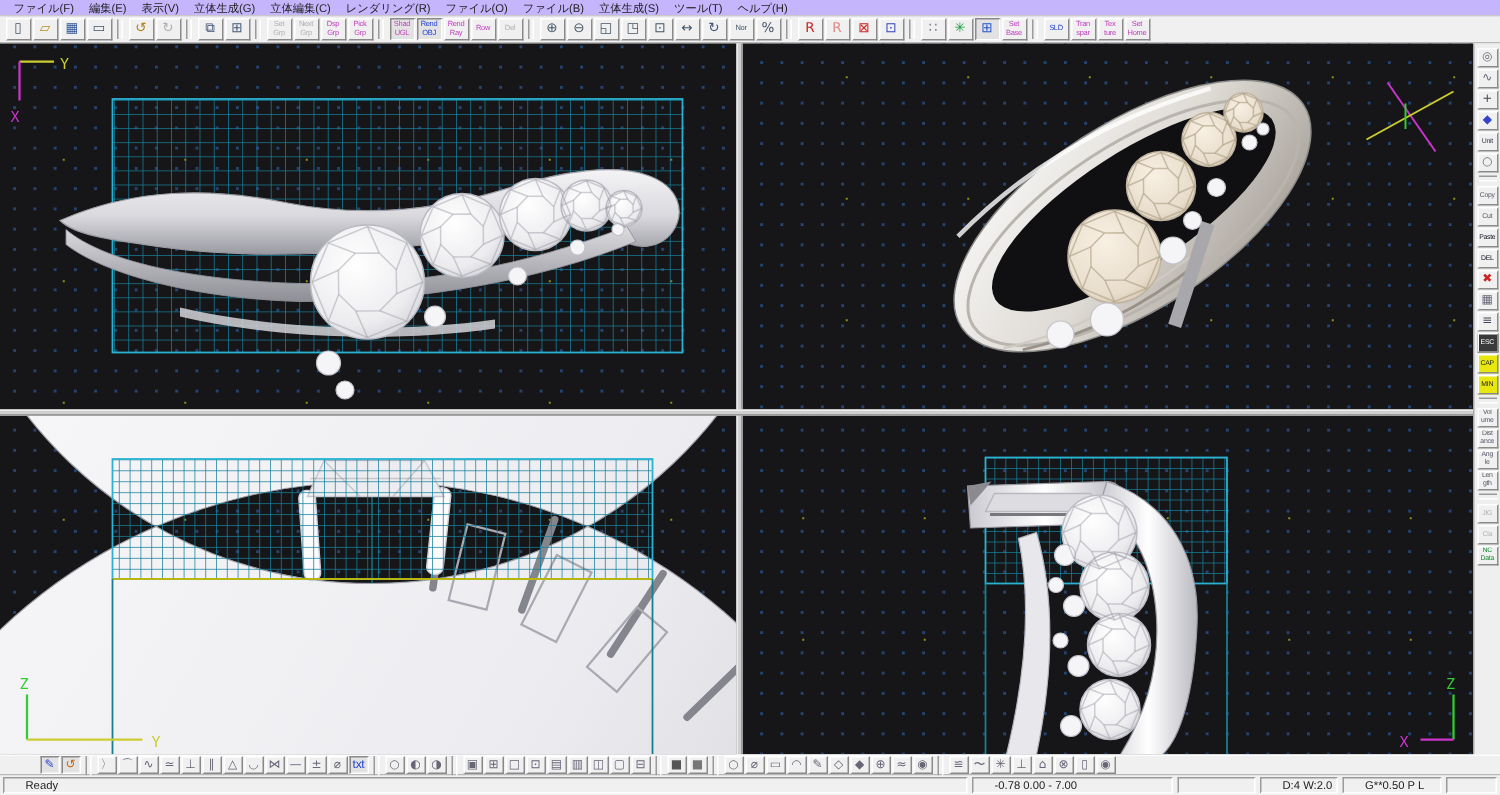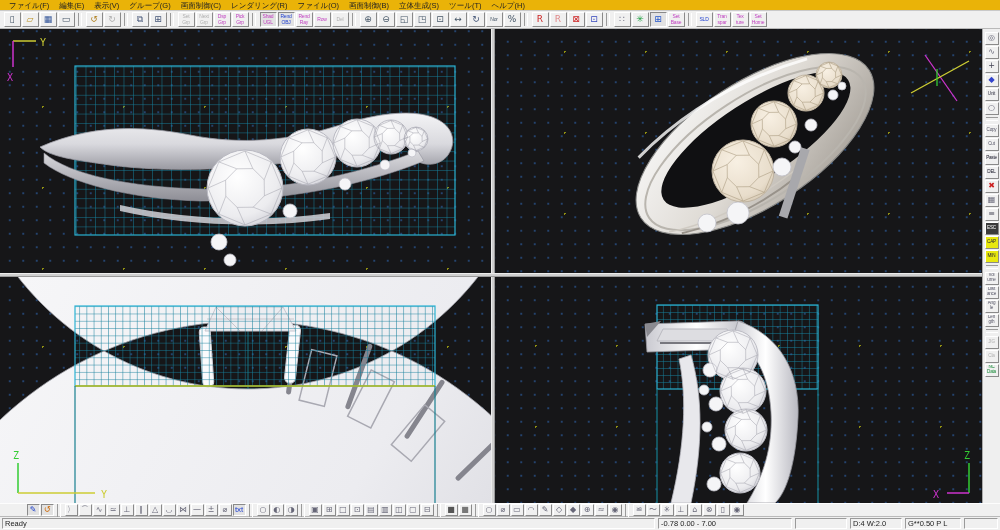--- a/index.html
+++ b/index.html
@@ -1,19 +1,19 @@
 <!DOCTYPE html>
 <html><head>
 <meta charset="utf-8">
 <style>
   html,body{margin:0;padding:0;background:#888;}
   .app{position:relative;width:1000px;height:530px;overflow:hidden;background:#f0f0f0;
        font-family:"Liberation Sans",sans-serif;-webkit-font-smoothing:antialiased;}
   
-  .menubar{position:absolute;left:0;top:0;width:1000px;height:11px;background:#eab308;
+  .menubar{position:absolute;left:0;top:0;width:1000px;height:11px;background:#c4b5fd;
            border-bottom:1px solid #c9c9c9;display:flex;align-items:center;padding-left:4px;box-sizing:border-box;}
   .menu-item{font-size:7.5px;color:#222;padding:0 5px;line-height:11px;white-space:nowrap;cursor:default;}
   
   .toolbar{position:absolute;left:0;top:11px;width:1000px;height:18px;background:#f0f0f0;
            border-bottom:1px solid #b9b9b9;display:flex;align-items:center;padding-left:3px;box-sizing:border-box;}
   .btoolbar{position:absolute;left:0;top:503px;width:1000px;height:14px;background:#f0f0f0;
             border-top:1px solid #fdfdfd;border-bottom:1px solid #b9b9b9;display:flex;align-items:center;
             padding-left:26px;box-sizing:border-box;}
   .tbtn{width:17px;height:15px;margin:0 0.5px;background:#f0f0f0;border:1px solid;
         border-color:#ffffff #8a8a8a #8a8a8a #ffffff;display:flex;align-items:center;justify-content:center;
@@ -45,43 +45,43 @@
           border-left:1px solid #aaa;box-sizing:border-box;display:flex;flex-direction:column;
           align-items:center;padding-top:2px;}
   .rstrip .tbtn{width:14px;height:13px;margin:0.5px 0;}
   .rstrip .sep{width:12px;height:2px;margin:2px 0;border:none;border-top:1px solid #9a9a9a;border-bottom:1px solid #fff;}
   .rstrip .tbtn span{font-size:8px;}
   .rstrip .tbtn .txt{font-size:4.6px;}
   
   .statusbar{position:absolute;left:0;top:517px;width:1000px;height:13px;background:#f0f0f0;
              display:flex;align-items:stretch;padding:1px 2px;box-sizing:border-box;gap:3px;}
   .spanel{border:1px solid;border-color:#9a9a9a #ffffff #ffffff #9a9a9a;font-size:7.5px;color:#222;
-          display:flex;align-items:center;padding:0 2px;box-sizing:border-box;white-space:nowrap;}
+          display:flex;align-items:center;padding:0 14px;box-sizing:border-box;white-space:nowrap;}
   .spanel.grow{flex:1;}
   
   .facet{fill:none;stroke:rgba(150,150,162,.45);stroke-width:1;}
   .vp-tr .facet{stroke:rgba(172,156,130,.6);}
   .prong{fill:#f5f5f7;stroke:#c2c2ca;stroke-width:0.8;}
   text.axis{font-family:"DejaVu Sans Mono",monospace;font-size:10px;}
 </style>
 </head>
 <body>
 
 <div class="app">
 
   <div class="menubar">
 
   <span class="menu-item">ファイル(F)</span>
       <span class="menu-item">編集(E)</span>
       <span class="menu-item">表示(V)</span>
-      <span class="menu-item">グループ(G)</span>
-      <span class="menu-item">画面制御(C)</span>
+      <span class="menu-item">立体生成(G)</span>
+      <span class="menu-item">立体編集(C)</span>
       <span class="menu-item">レンダリング(R)</span>
       <span class="menu-item">ファイル(O)</span>
-      <span class="menu-item">画面制御(B)</span>
+      <span class="menu-item">ファイル(B)</span>
       <span class="menu-item">立体生成(S)</span>
       <span class="menu-item">ツール(T)</span>
       <span class="menu-item">ヘルプ(H)</span>
     </div>
 
   <div class="toolbar">
 
   <div class="tbtn">
         <span style="color: rgb(68, 85, 102);">▯</span>
       </div>
@@ -785,19 +785,19 @@
     <div class="spanel grow">
         <span>Ready</span>
       </div>
     <div class="spanel" style="width:134px">
         <span>-0.78 0.00 - 7.00</span>
       </div>
     <div class="spanel" style="width:52px"></div>
     <div class="spanel" style="width:52px">
         <span>D:4 W:2.0</span>
       </div>
-    <div class="spanel" style="width:56px">
+    <div class="spanel" style="width:66px">
         <span>G**0.50 P   L</span>
       </div>
     <div class="spanel" style="width:34px"></div>
   </div>
 
 </div>
 
 </body></html>

